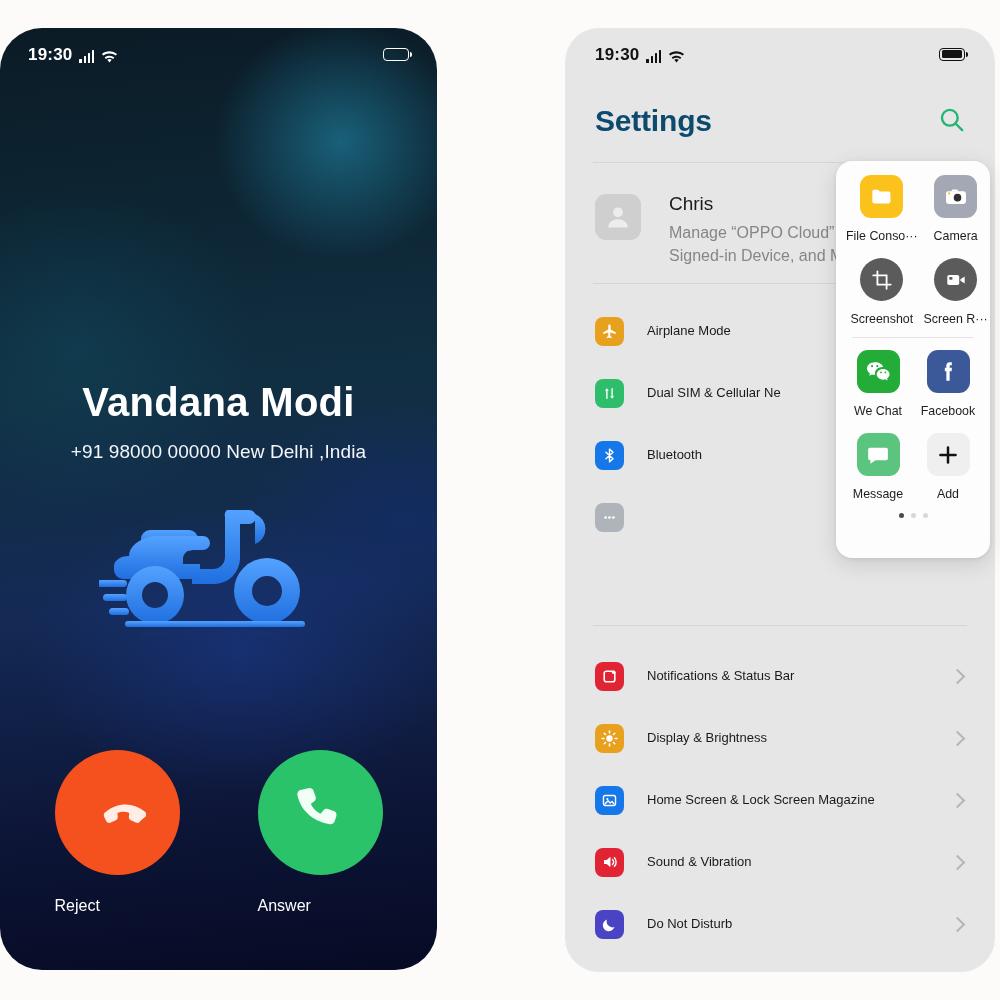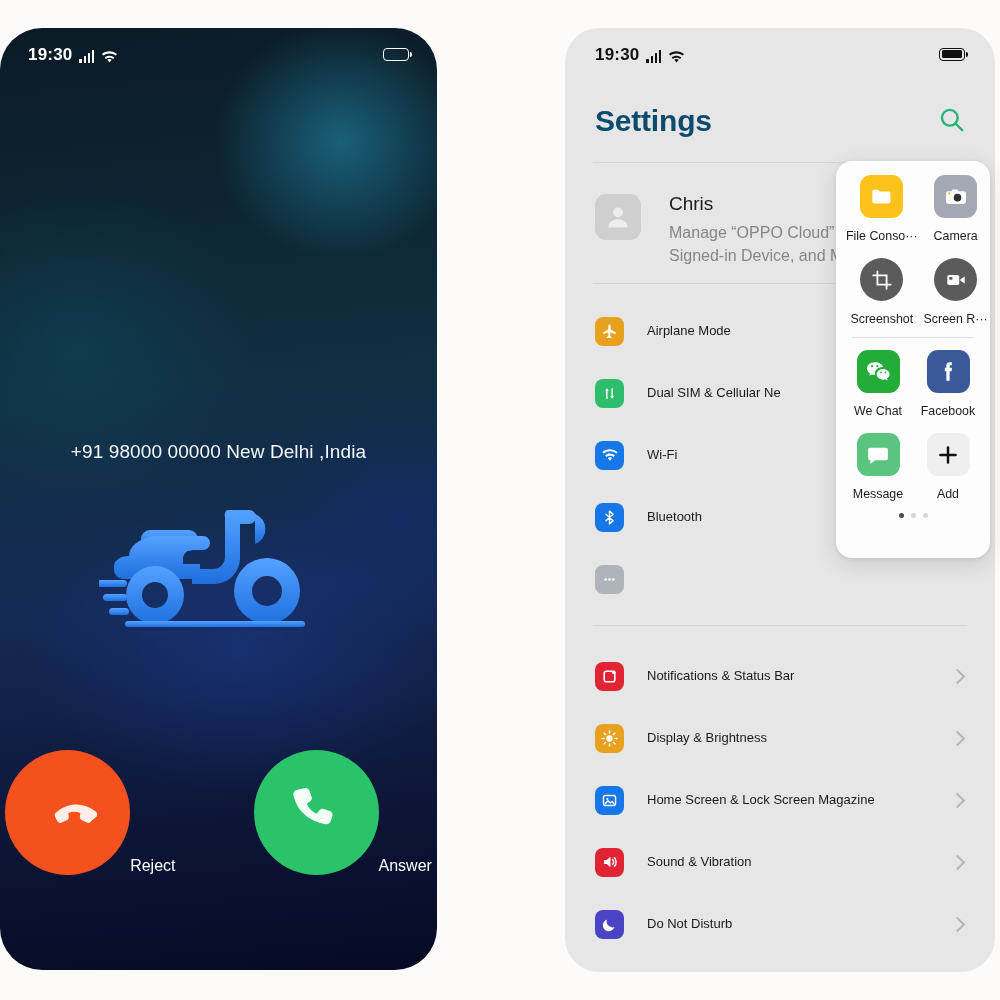--- a/index.html
+++ b/index.html
@@ -46,21 +46,21 @@
     color:#fff; font-size:40px; font-weight:600; letter-spacing:.3px;
   }
   .caller-sub{
     position:absolute; top:413px; width:100%; text-align:center;
     color:#f3f6fa; font-size:19px; font-weight:400; letter-spacing:.1px;
   }
   #scooter-art{ position:absolute; left:50%; top:468px; transform:translateX(-50%); }
 
   .call-actions{ position:absolute; top:722px; width:100%;
     display:flex; justify-content:center; gap:78px; }
-  .action{ display:flex; flex-direction:row; align-items:flex-end; }
+  .action{ display:flex; flex-direction:column; align-items:flex-start; }
   .action-circle{
     width:125px; height:125px; border-radius:50%;
     display:flex; align-items:center; justify-content:center;
   }
   .action-label{ margin-top:22px; color:#fff; font-size:16px; }
 
   
   #settings-phone{
     position:absolute; left:565px; top:28px; width:430px; height:944px;
     border-radius:34px; overflow:hidden; background:#E6E6E6;
@@ -128,20 +128,21 @@
         </span>
       <span class="wifi">
         <svg viewBox="0 0 24 18" width="17" height="13">
             <path d="M12 16.2l3.1-3.9a4.9 4.9 0 0 0-6.2 0zM12 9.4c1.9 0 3.7.65 5.1 1.75l1.75-2.2A11.1 11.1 0 0 0 12 6.5c-2.5 0-4.85.88-6.85 2.45l1.75 2.2A8.1 8.1 0 0 1 12 9.4zM12 3.2c3.35 0 6.45 1.15 8.9 3.1l1.75-2.2A16.3 16.3 0 0 0 12 .3C7.9.3 4.15 1.75 1.35 4.1L3.1 6.3A13.3 13.3 0 0 1 12 3.2z" fill="#fff"></path>
           </svg>
       </span>
     </div>
     <span class="batt"></span>
   </div>
 
+  <div class="caller-name">Vandana Modi</div>
   <div class="caller-sub">+91 98000 00000 New Delhi ,India</div>
 
   <div id="scooter-art">
     <svg width="240" height="140" viewBox="0 0 240 140">
       <defs>
         <linearGradient id="sg" x1="0" y1="0" x2="0" y2="1">
           <stop offset="0%" stop-color="#54a2ff"></stop>
             <stop offset="100%" stop-color="#1f6fe0"></stop>
         </linearGradient>
         <linearGradient id="refl" x1="0" y1="0" x2="0" y2="1">
@@ -261,28 +262,20 @@
     <div class="s-item">
       <span class="s-icon" style="background:#2EBD6B">
         <svg width="17" height="17" viewBox="0 0 24 24" fill="#fff">
             <path d="M8.3 4.5l2.8 3.6H9.3v11.4H7.3V8.1H5.5zM15.7 19.5l-2.8-3.6h1.8V4.5h2v11.4h1.8z"></path>
           </svg>
       </span>
       <span class="s-label">Dual SIM  &amp; Cellular Ne</span>
     </div>
     <div class="s-item">
       <span class="s-icon" style="background:#1677E8">
-        <svg width="18" height="18" viewBox="0 0 24 20" fill="#fff">
-            <path d="M12 17.6l2.9-3.6a4.6 4.6 0 0 0-5.8 0zM12 10.9c1.8 0 3.5.6 4.8 1.65l1.7-2.1A10.5 10.5 0 0 0 12 8.1c-2.4 0-4.6.83-6.5 2.35l1.7 2.1A7.7 7.7 0 0 1 12 10.9zM12 5c3.2 0 6.1 1.1 8.4 2.95l1.7-2.1A15.5 15.5 0 0 0 12 2.2c-3.9 0-7.5 1.4-10.1 3.65l1.7 2.1A12.6 12.6 0 0 1 12 5z"></path>
-          </svg>
-      </span>
-      <span class="s-label">Wi-Fi</span>
-    </div>
-    <div class="s-item">
-      <span class="s-icon" style="background:#1677E8">
         <svg width="17" height="17" viewBox="0 0 24 24" fill="none" stroke="#fff" stroke-width="2" stroke-linejoin="round" stroke-linecap="round">
             <path d="M7 7.5l10 9-5 4.5V3l5 4.5-10 9"></path>
           </svg>
       </span>
       <span class="s-label">Bluetooth</span>
     </div>
     <div class="s-item">
       <span class="s-icon" style="background:#AFB3BA">
         <svg width="17" height="17" viewBox="0 0 24 24" fill="#fff">
             <circle cx="6.5" cy="12" r="1.9"></circle>

